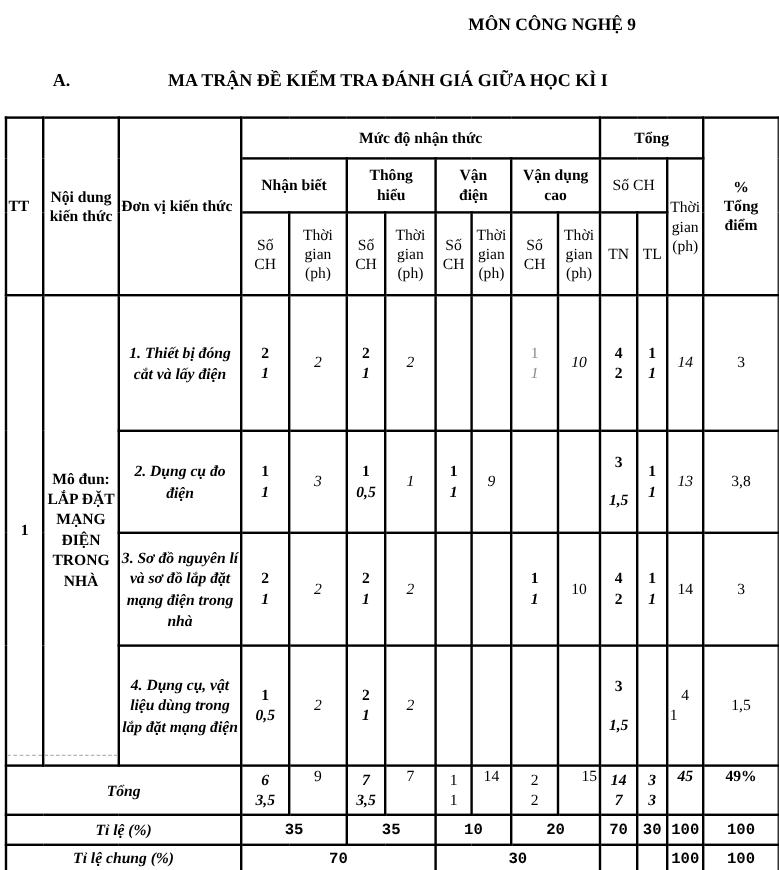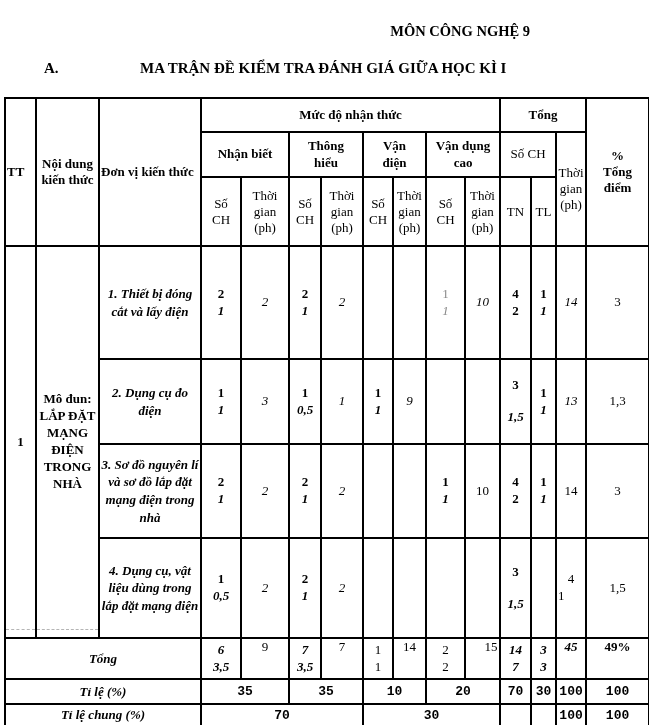--- a/index.html
+++ b/index.html
@@ -7,21 +7,21 @@
   body {
     width: 649px; height: 725px; background: #ffffff;
     font-family: "Liberation Serif", "DejaVu Serif", serif;
     color: #000;
   }
   .page { position: relative; width: 649px; height: 725px; overflow: hidden; background:#fff; }
 
   
   .title-block { position: absolute; left: 228px; top: 5px; width: 302px; }
   .title-line1 { font-weight: bold; font-size: 14.5px; text-align: center; white-space: nowrap; }
-  .title-line2 { font-weight: bold; font-size: 14.5px; text-align: right; margin-top: 18px; }
+  .title-line2 { font-weight: bold; font-size: 14.5px; text-align: right; margin-top: 8px; }
   .section-row { position: absolute; left: 44px; top: 60px; font-weight: bold; font-size: 15px; white-space: nowrap; }
   .section-label { display: inline-block; width: 96px; }
 
   
   table.matrix {
     position: absolute; left: 4px; top: 97px;
     width: 644px; border-collapse: collapse; table-layout: fixed;
   }
   .matrix td {
     border: 2px solid #000; padding: 0;
@@ -201,21 +201,21 @@
             <div class="ln b i gap">1,5</div>
           </td>
       <td class="num">
             <div class="ln b">1</div>
             <div class="ln b i">1</div>
           </td>
       <td class="num">
             <div class="ln i">13</div>
           </td>
       <td class="num">
-            <div class="ln">1,3</div>
+            <div class="ln">3,8</div>
           </td>
     </tr>
 
     <tr class="br3">
       <td class="unit-cell">3. Sơ đồ nguyên lí và sơ đồ lắp đặt mạng điện trong nhà</td>
       <td class="num">
             <div class="ln b">2</div>
             <div class="ln b i">1</div>
           </td>
       <td class="num">

